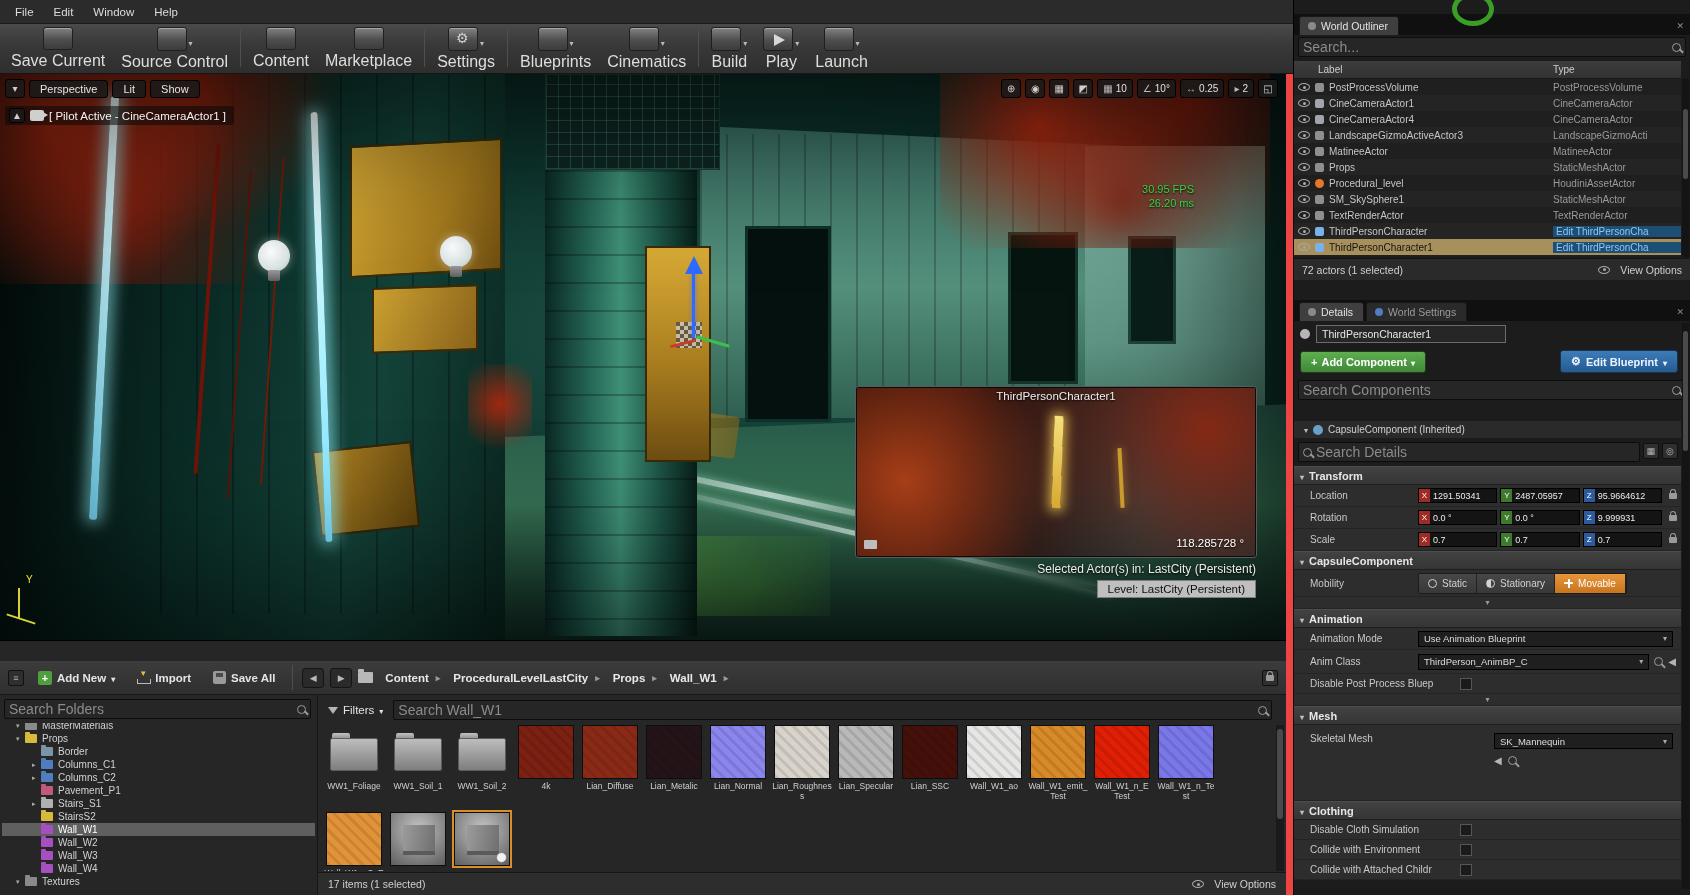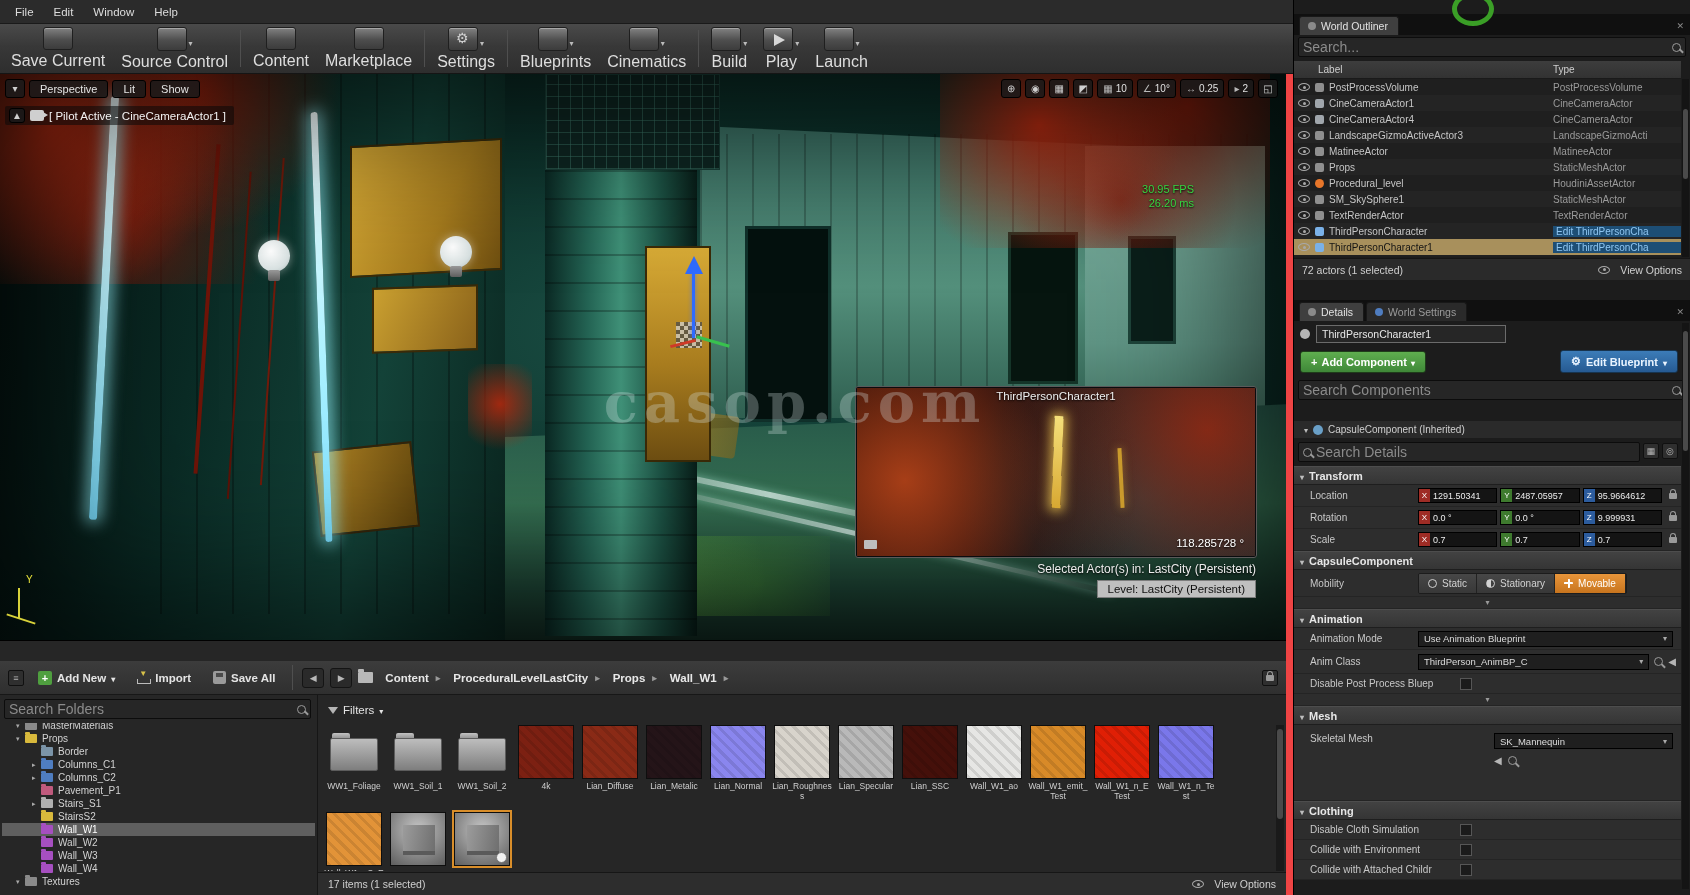--- a/index.html
+++ b/index.html
@@ -343,21 +343,20 @@
       <span class="vp-sq" style="width:16px;height:15px">▲</span>
       <span class="mini-ico cam"></span>
       <span>[ Pilot Active - CineCameraActor1 ]</span>
     </div>
 
     <div id="vp-fps">
       <div>30.95 FPS</div>
       <div>26.20 ms</div>
     </div>
 
-    <div id="watermark">casop.com</div>
 
     <div id="pip">
       <div id="pip-scene">
         <div class="pip-beam"></div>
         <div class="pip-beam2"></div>
       </div>
       <div id="pip-title">ThirdPersonCharacter1</div>
       <div id="pip-angle">118.285728 °</div>
       <div id="pip-camico"></div>
     </div>
@@ -764,20 +763,24 @@
       </div>
     </div>
 
     <div id="cb-right">
       <div id="cb-filterrow">
         <div class="cb-btn" style="font-weight:normal;padding:2px 4px">
             <span class="funnel"></span>
             <span>Filters</span>
             <span class="ddarrow"></span>
           </div>
+        <div class="searchbar" style="position:relative;top:0;left:0;right:0;flex:1">
+          <input placeholder="Search Wall_W1" style="">
+          <span class="mag"></span>
+        </div>
       </div>
       <div id="asset-grid">
         <div class="tile">
             <div class="thumb folderwrap">
               <div class="f-tab"></div>
               <div class="f-body"></div>
             </div>
             <div class="tile-label">WW1_Foliage</div>
           </div>
         <div class="tile">

